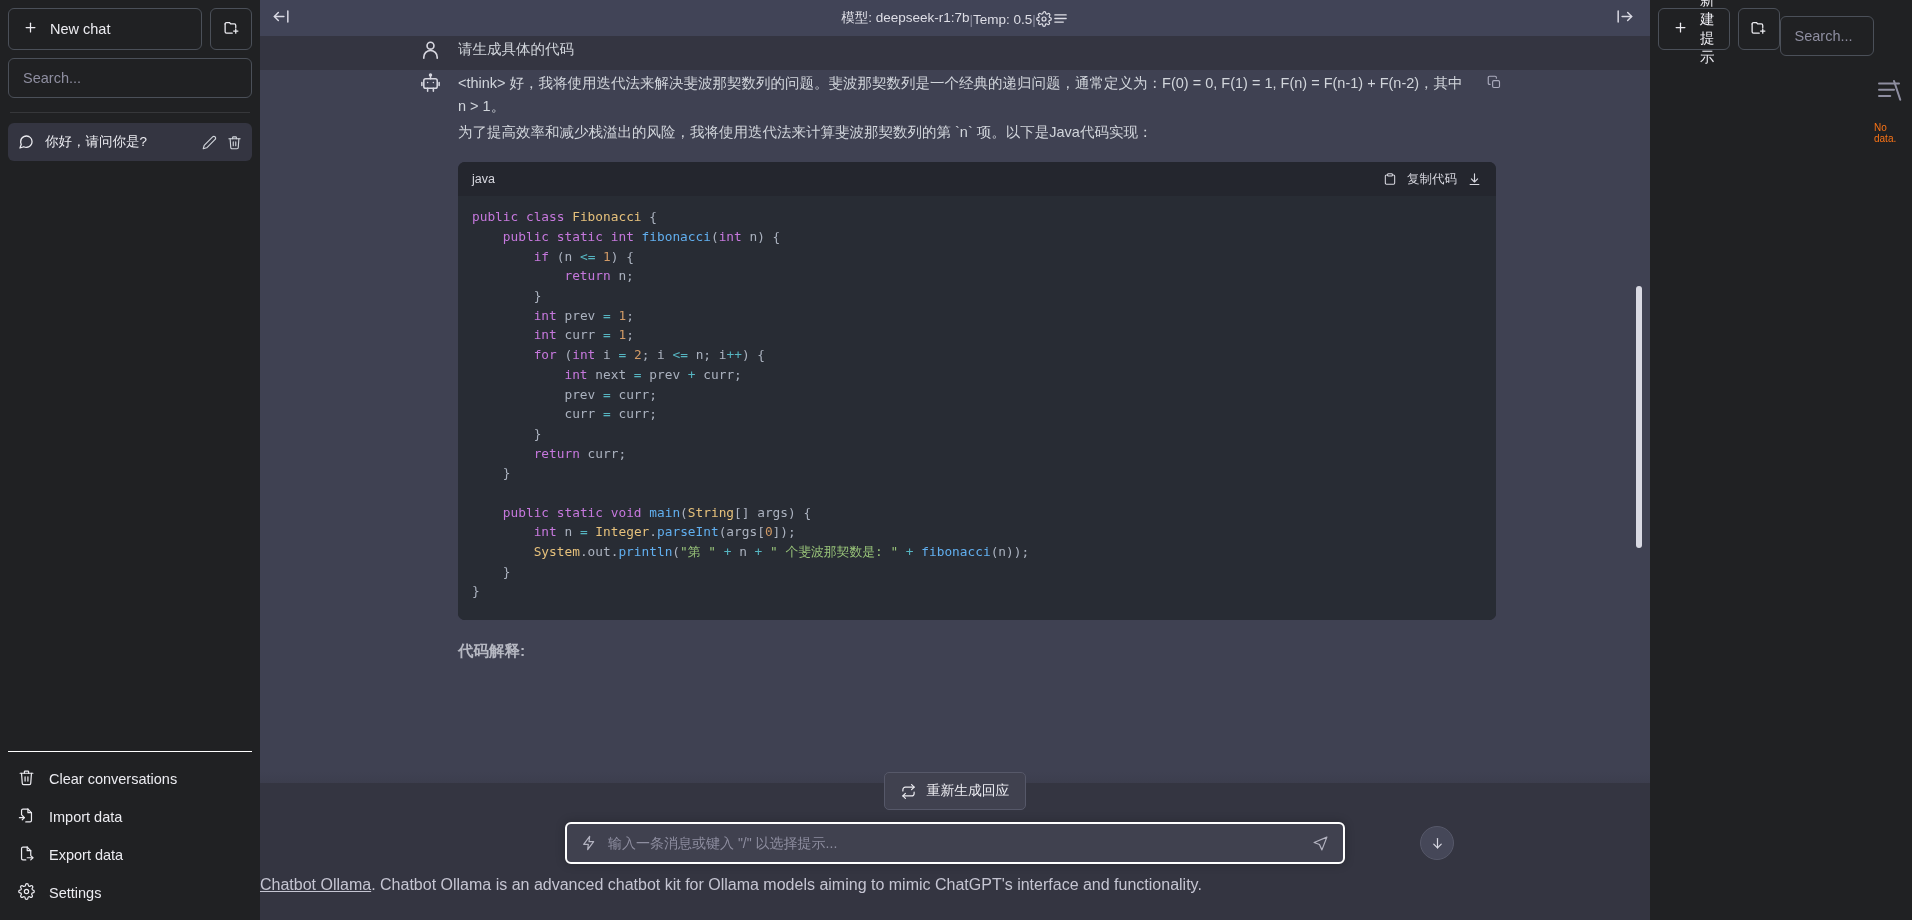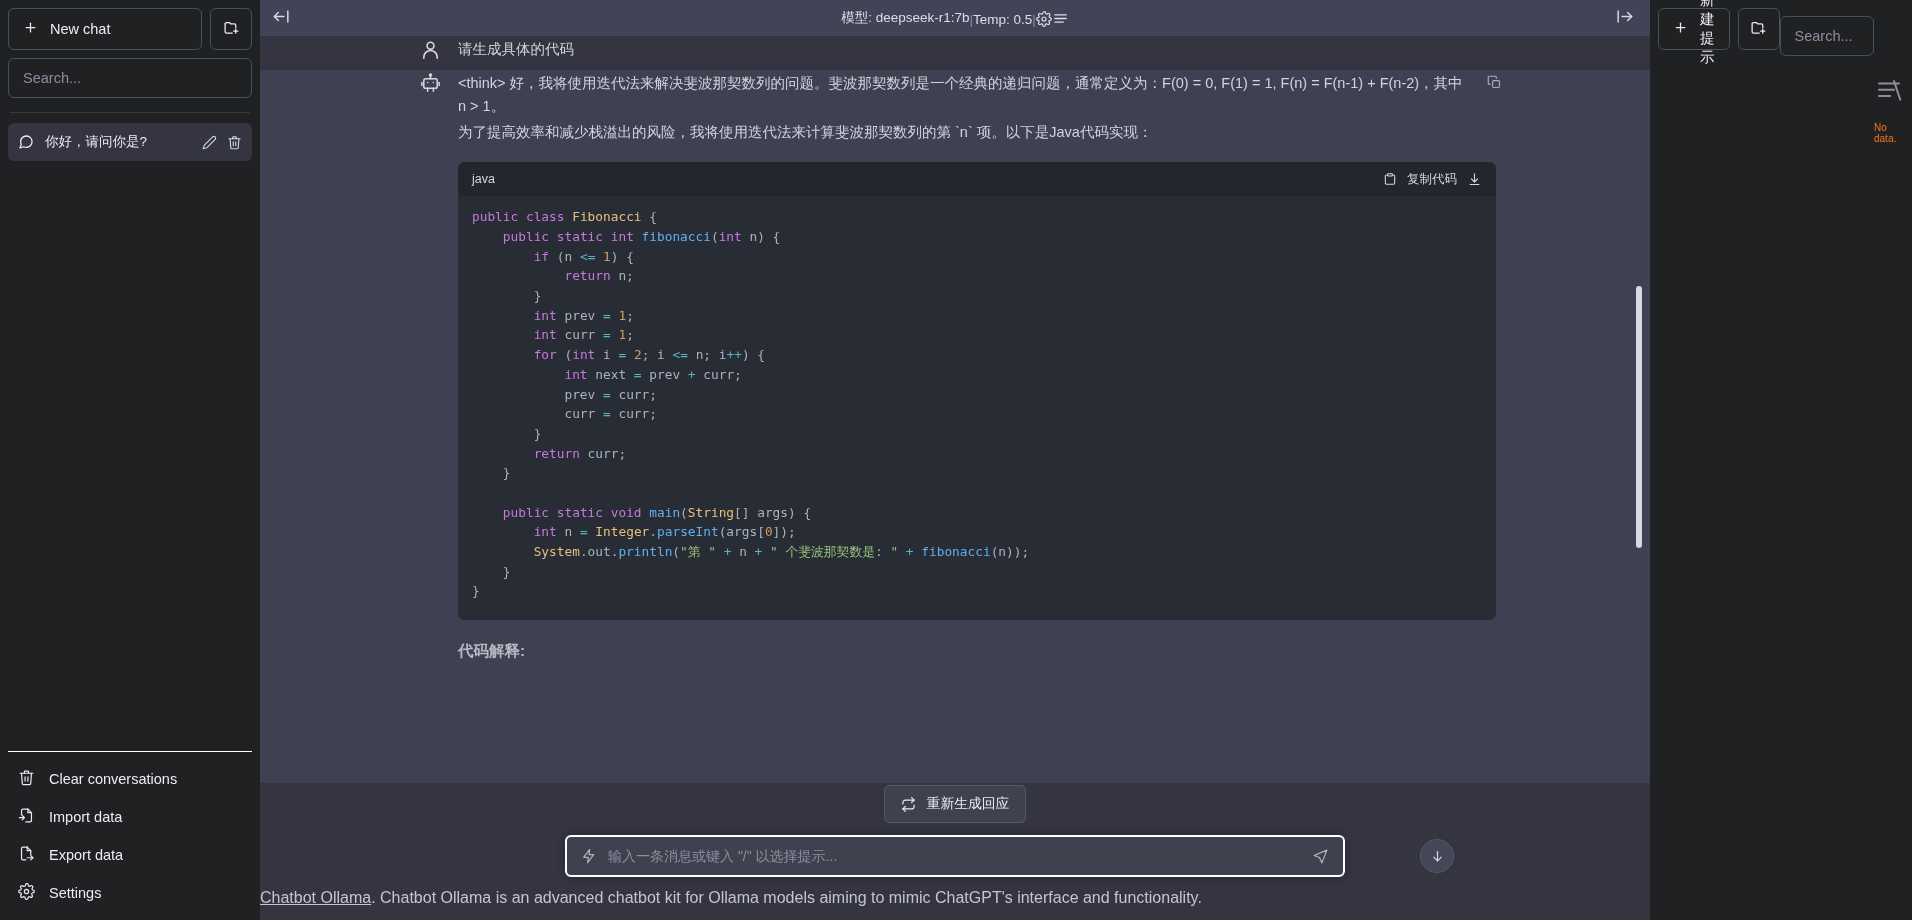--- a/index.html
+++ b/index.html
@@ -140,21 +140,21 @@
   .s  { color: #98c379; }   
   .o  { color: #56b6c2; }   
   .pl { color: #abb2bf; }   
 
   .after-code { margin-top: 18px; color: #b6b8c2; font-size: 15.5px; font-weight: bold; }
 
   
   .composer-wrap {
     position: absolute; left: 0; right: 0; bottom: 0;
     background: linear-gradient(180deg, rgba(52,53,65,0) 0%, #343541 28%);
-    padding: 0 0 5px 0;
+    padding: 0 0 18px 0;
   }
   .regen-row { display: flex; justify-content: center; margin-bottom: 12px; }
   .regen-btn {
     display: flex; align-items: center; gap: 11px;
     background: #40414f; border: 1px solid #565869;
     color: #ececf1; font-size: 13.8px;
     border-radius: 5px; padding: 9px 16px; cursor: pointer;
   }
   .input-row { display: flex; align-items: center; justify-content: center; gap: 14px; position: relative; }
   .input-box {

